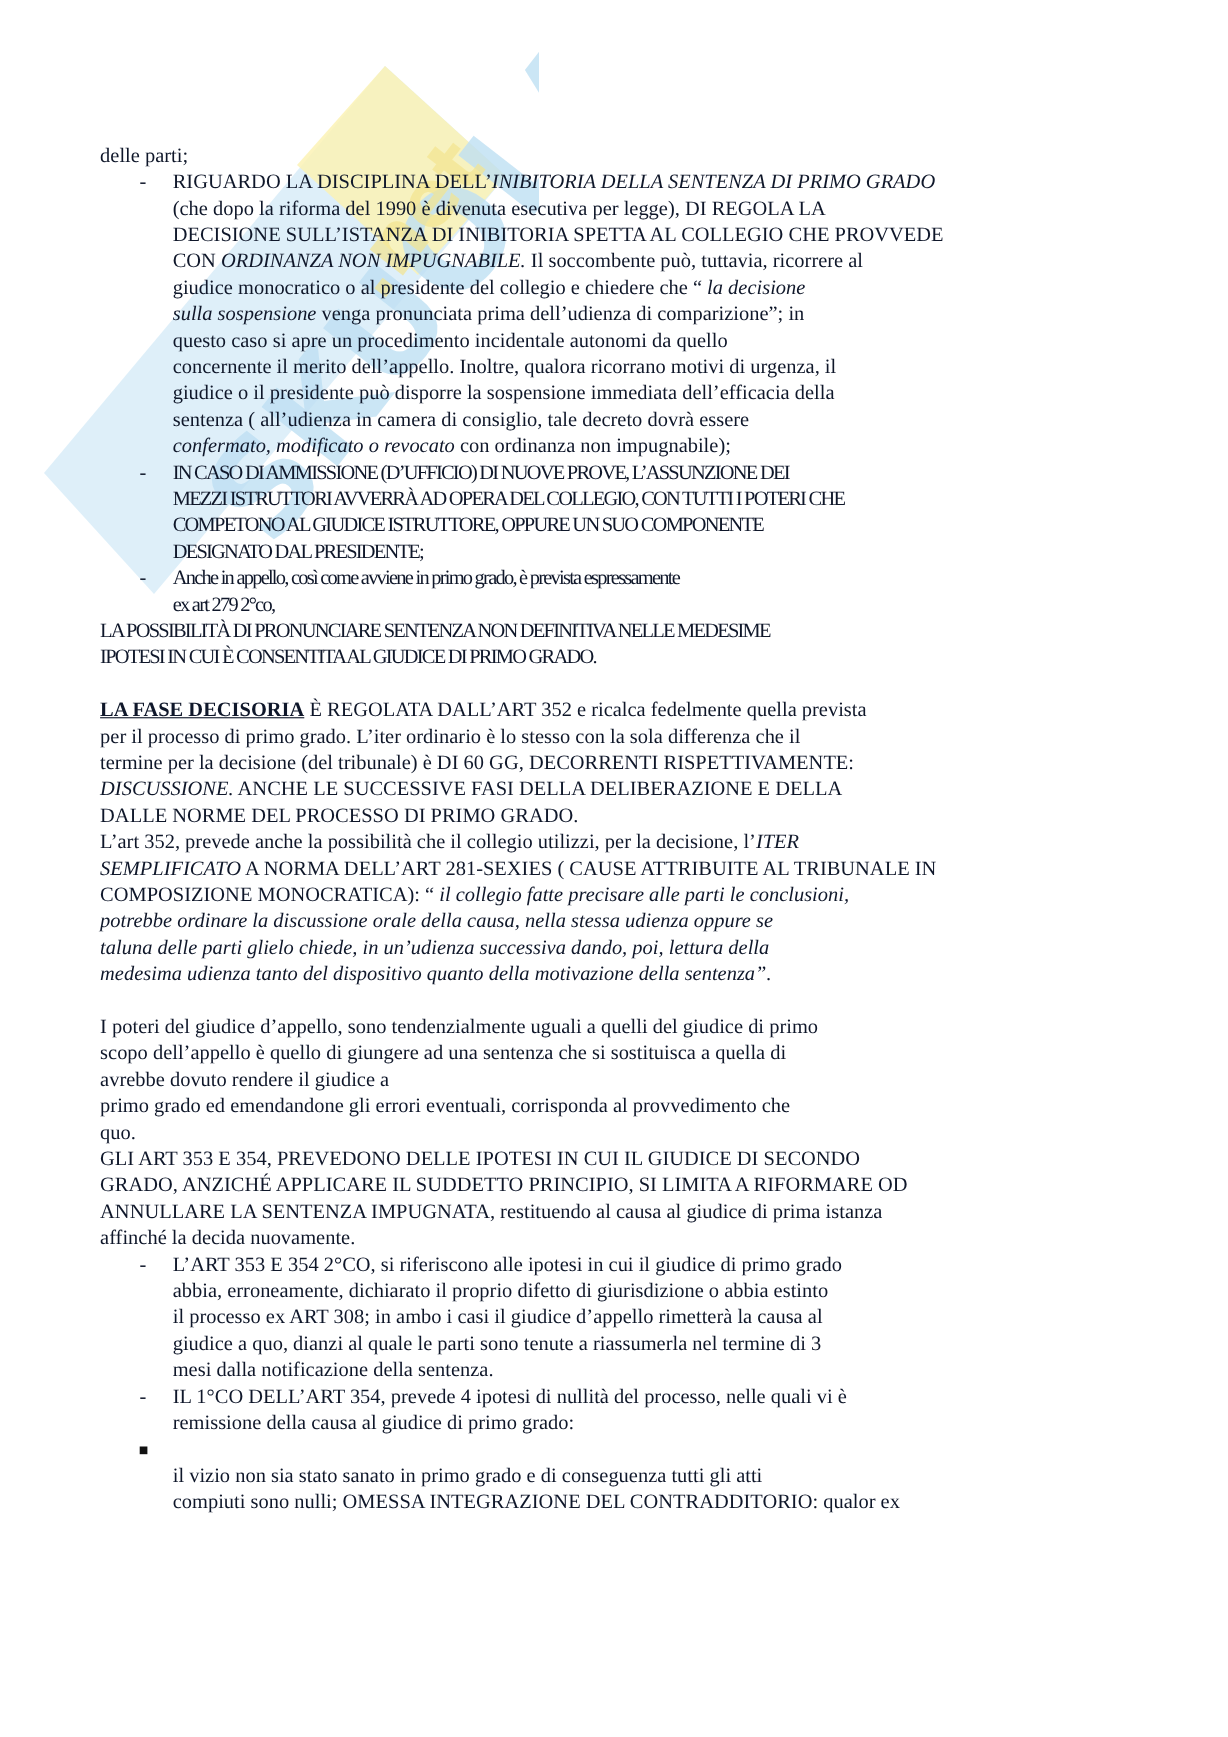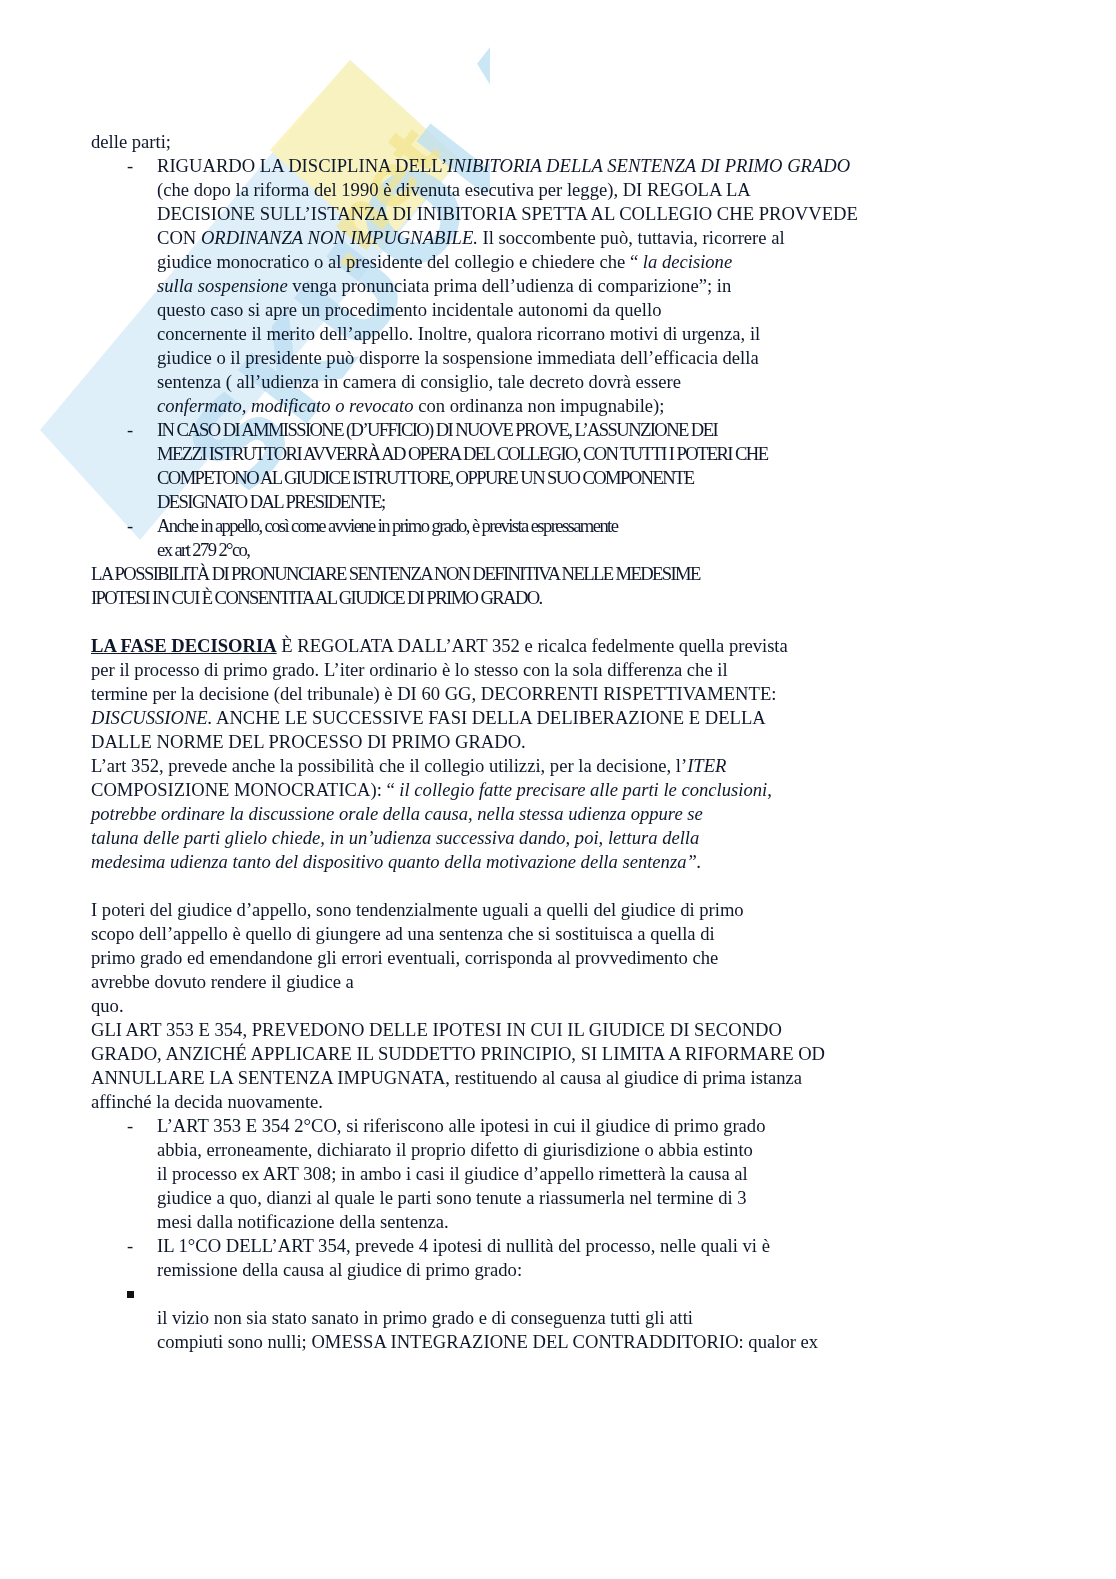--- a/index.html
+++ b/index.html
@@ -83,33 +83,34 @@
     <div>
       <div class="line"><span class="hd">LA FASE DECISORIA</span><span> È REGOLATA DALL’ART 352 e ricalca fedelmente quella prevista</span></div>
       <div class="line"><span>per il processo di primo grado. L’iter ordinario è lo stesso con la sola differenza che il</span></div>
       <div class="line"><span>termine per la decisione (del tribunale) è DI 60 GG, DECORRENTI RISPETTIVAMENTE:</span></div>
       <div class="line"><i>DISCUSSIONE.</i><span> ANCHE LE SUCCESSIVE FASI DELLA DELIBERAZIONE E DELLA</span></div>
       <div class="line"><span>DALLE NORME DEL PROCESSO DI PRIMO GRADO.</span></div>
     </div>
 
     <div>
       <div class="line"><span>L’art 352, prevede anche la possibilità che il collegio utilizzi, per la decisione, l’</span><i>ITER</i></div>
+      <div class="line"><i>SEMPLIFICATO</i><span> A NORMA DELL’ART 281-SEXIES ( CAUSE ATTRIBUITE AL TRIBUNALE IN</span></div>
       <div class="line"><span>COMPOSIZIONE MONOCRATICA): “ </span><i>il collegio fatte precisare alle parti le conclusioni,</i></div>
       <div class="line"><i>potrebbe ordinare la discussione orale della causa, nella stessa udienza oppure se</i></div>
       <div class="line"><i>taluna delle parti glielo chiede, in un’udienza successiva dando, poi, lettura della</i></div>
       <div class="line"><i>medesima udienza tanto del dispositivo quanto della motivazione della sentenza”.</i></div>
     </div>
 
     <div class="gap"></div>
 
     <div>
       <div class="line"><span>I poteri del giudice d’appello, sono tendenzialmente uguali a quelli del giudice di primo</span></div>
       <div class="line"><span>scopo dell’appello è quello di giungere ad una sentenza che si sostituisca a quella di</span></div>
+      <div class="line"><span>avrebbe dovuto rendere il giudice a</span></div>
       <div class="line"><span>primo grado ed emendandone gli errori eventuali, corrisponda al provvedimento che</span></div>
-      <div class="line"><span>avrebbe dovuto rendere il giudice a</span></div>
       <div class="line"><span>quo.</span></div>
     </div>
 
     <div>
       <div class="line"><span>GLI ART 353 E 354, PREVEDONO DELLE IPOTESI IN CUI IL GIUDICE DI SECONDO</span></div>
       <div class="line"><span>GRADO, ANZICHÉ APPLICARE IL SUDDETTO PRINCIPIO, SI LIMITA A RIFORMARE OD</span></div>
       <div class="line"><span>ANNULLARE LA SENTENZA IMPUGNATA, restituendo al causa al giudice di prima istanza</span></div>
       <div class="line"><span>affinché la decida nuovamente.</span></div>
     </div>
 

